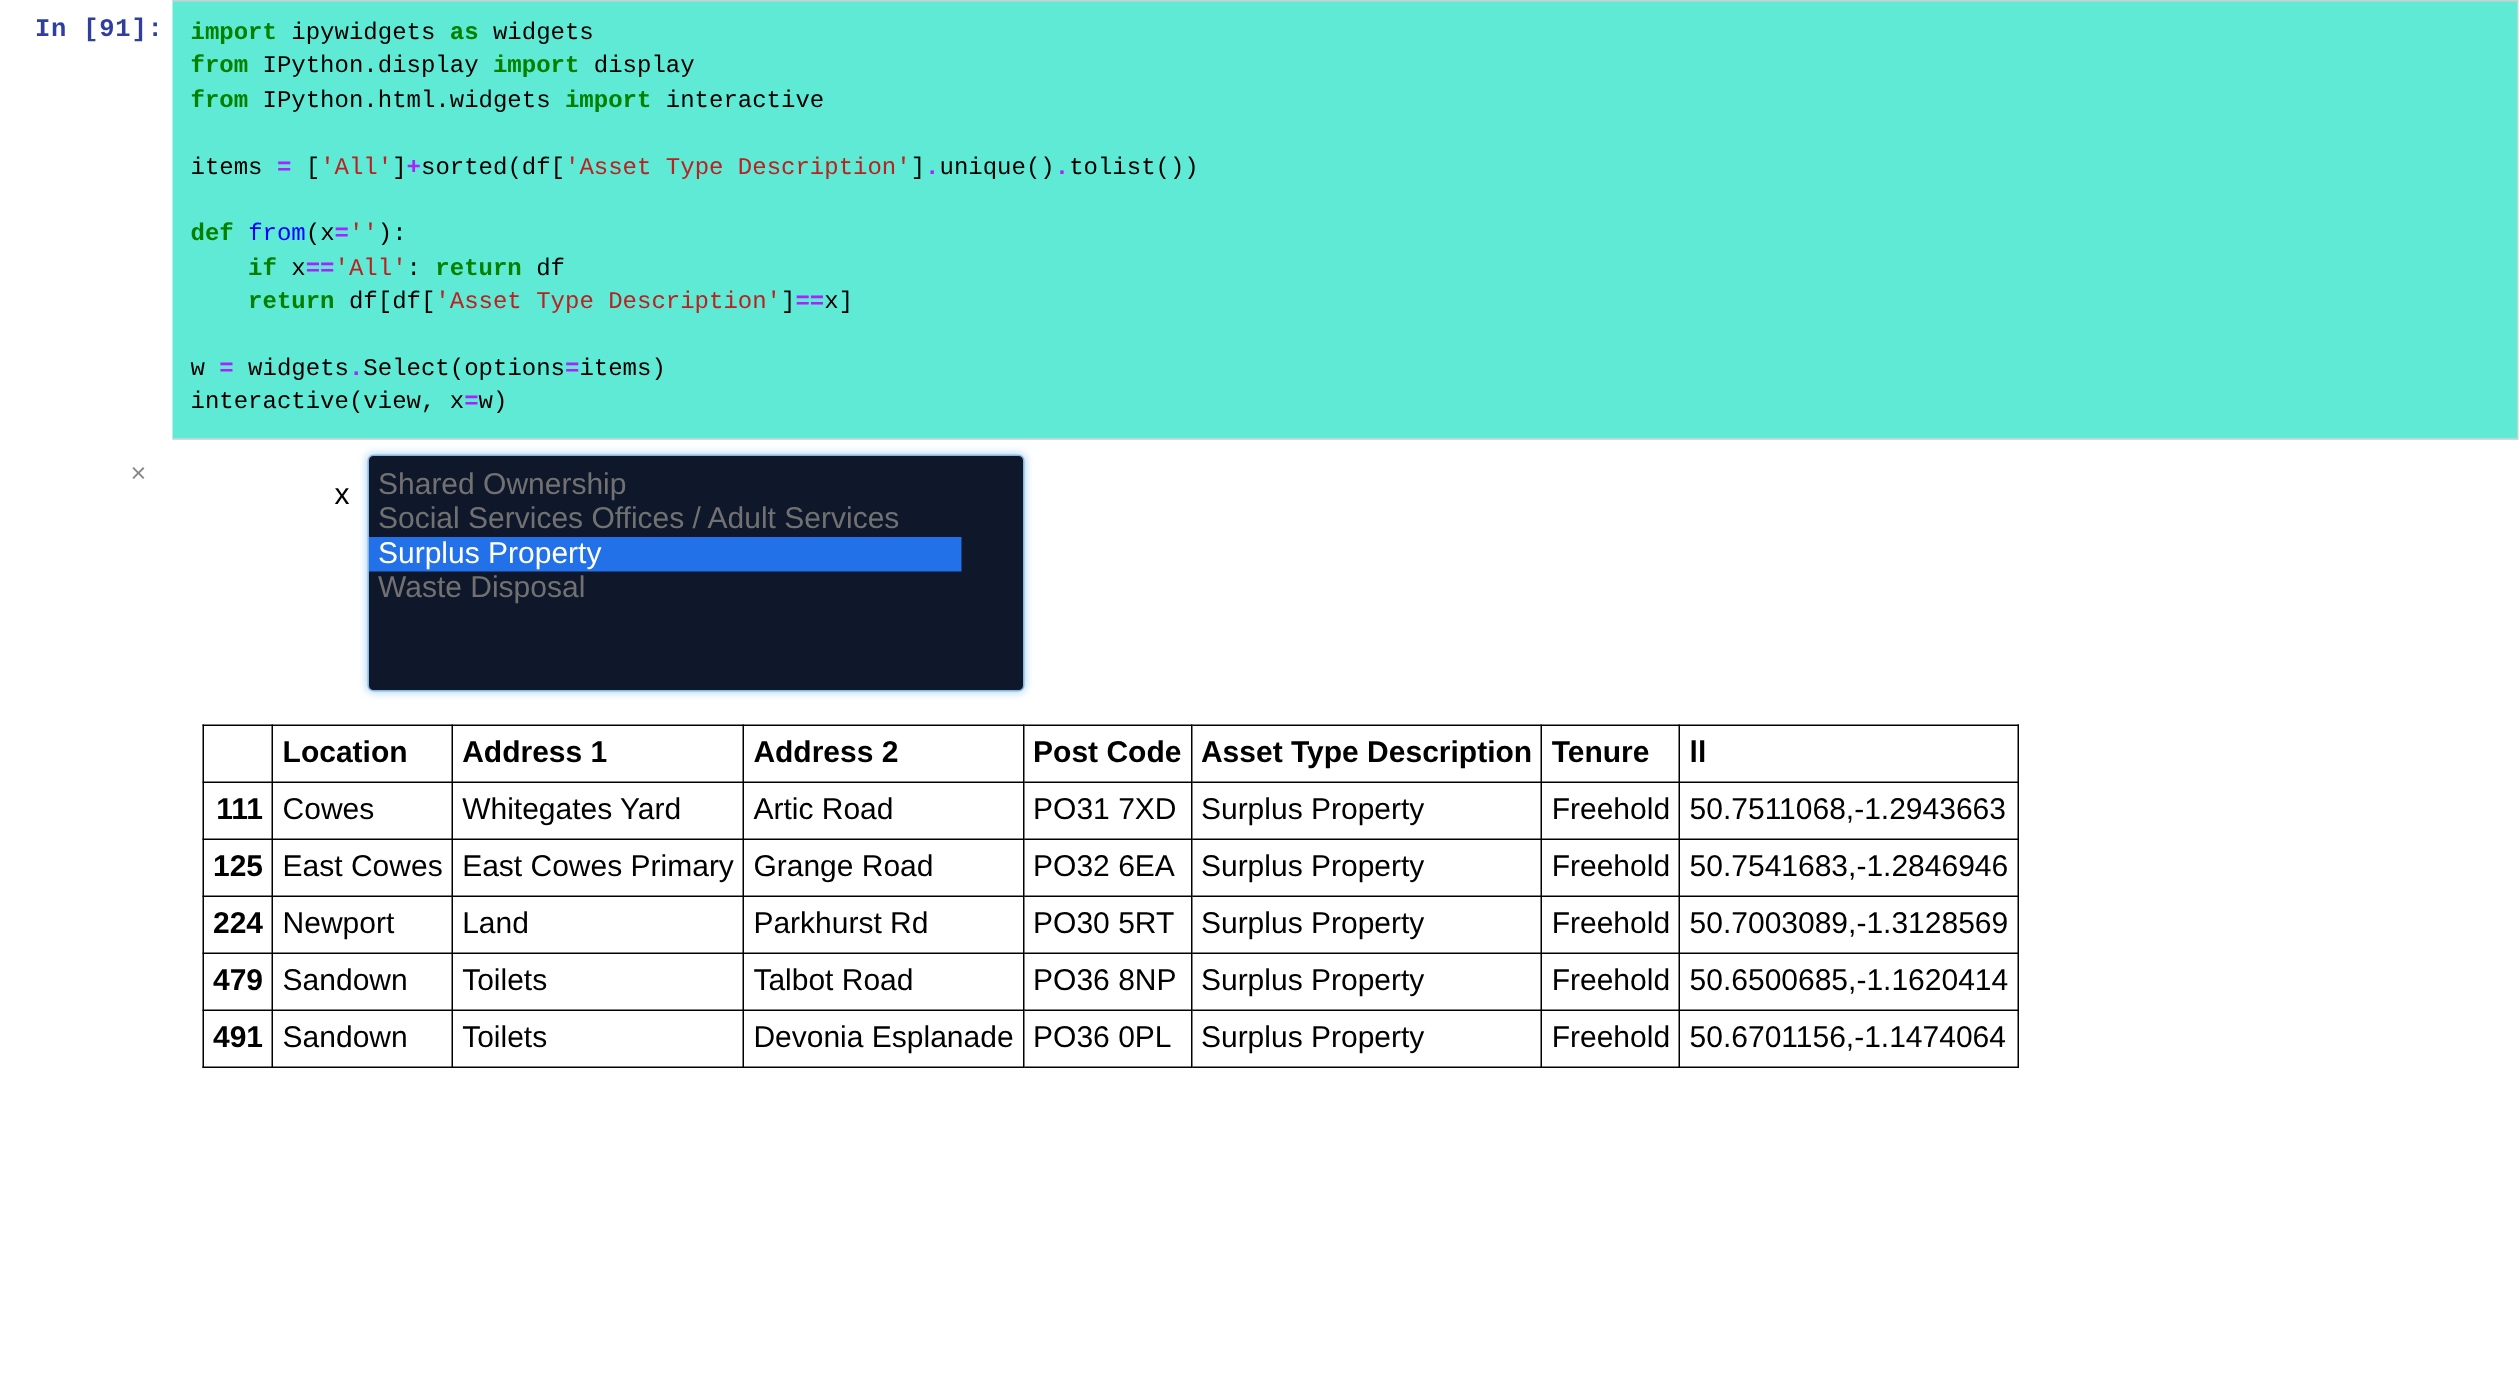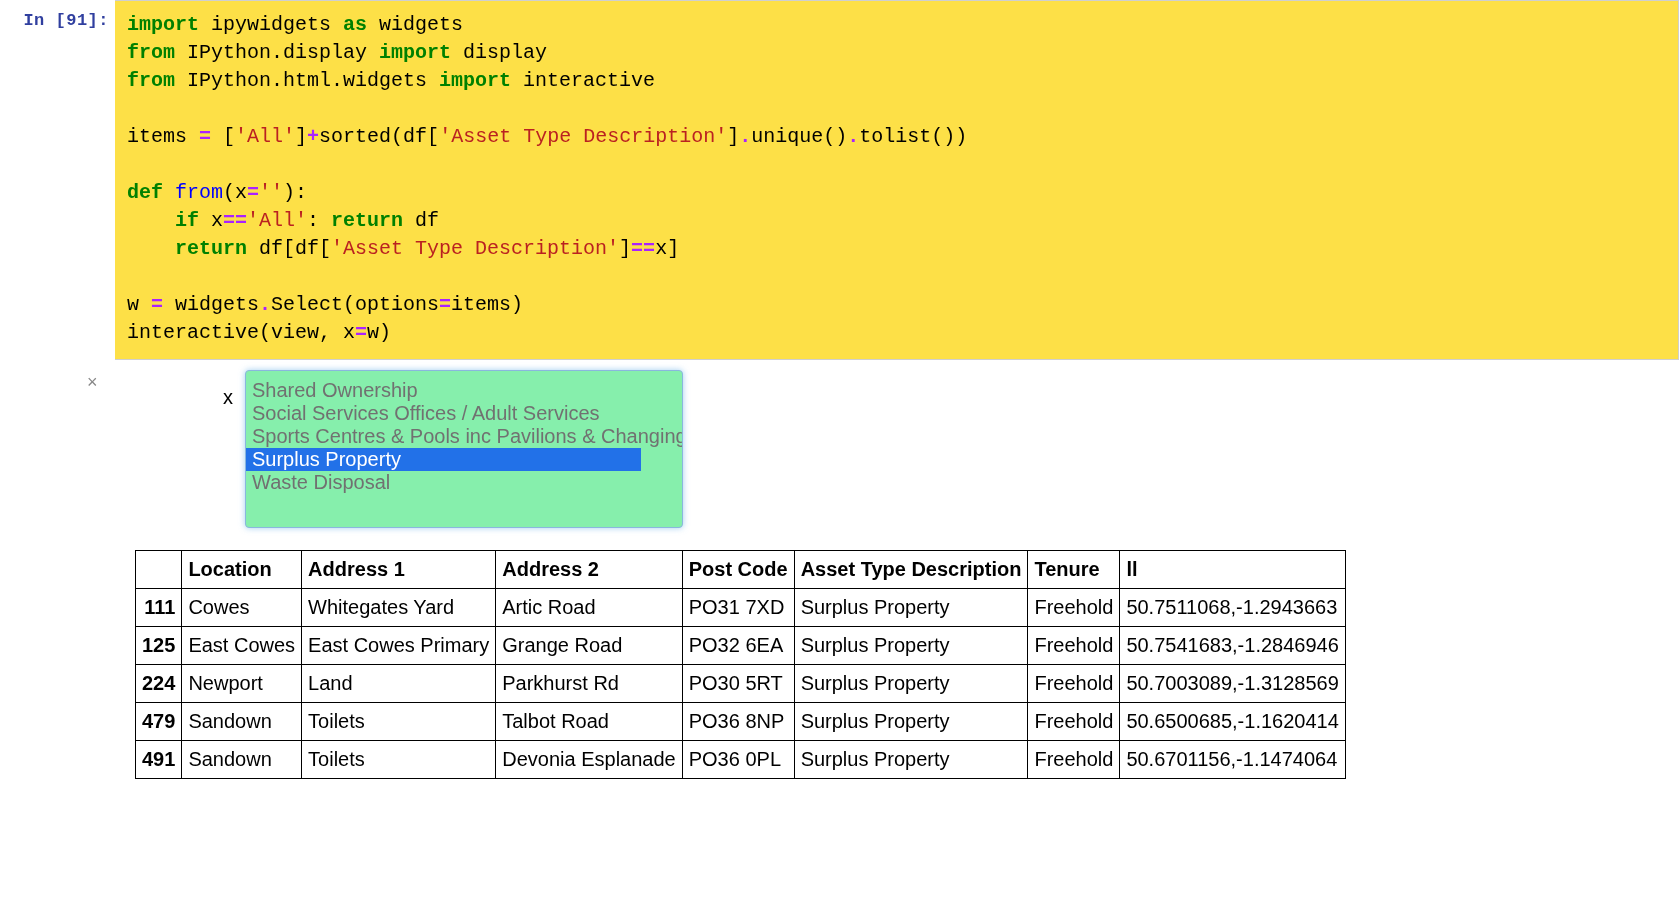--- a/index.html
+++ b/index.html
@@ -24,26 +24,26 @@
       font-size: 17px;
       color: #303F9F;
       font-weight: bold;
       letter-spacing: 0.5px;
     }
     .in-number {
       font-weight: bold;
     }
     .code-area {
       flex: 1;
-      background: #fde047;
+      background: #5eead4;
       padding: 10px 12px 12px 12px;
       border: 1px solid #cfcfcf;
       border-left: none;
       font-family: Menlo, Monaco, "Courier New", monospace;
-      font-size: 20px;
+      font-size: 16px;
       line-height: 1.4;
       white-space: pre;
       overflow-x: auto;
     }
     .kw { color: #008000; font-weight: bold; }
     .fn-blue { color: #0000ff; }
     .op { color: #AA22FF; font-weight: bold; }
     .str { color: #BA2121; }
     .paren { color: #000; }
     
@@ -75,21 +75,21 @@
       font-size: 20px;
       color: #000;
     }
     .select-box {
       width: 438px;
       height: 158px;
       border: 1px solid #8ab7de;
       border-radius: 4px;
       box-shadow: 0 0 6px rgba(102,175,233,0.6);
       overflow: hidden;
-      background: #86efac;
+      background: #0f172a;
       position: relative;
     }
     .select-inner {
       padding: 2px 0 0 0;
     }
     .select-cut {
       height: 6px;
       overflow: hidden;
     }
     .cut-text {
@@ -156,21 +156,20 @@
 <div class="output-area">
   <span class="close-x">×</span>
 
   <div class="widget-block">
     <div class="wlabel">x</div>
     <div class="select-box">
       <div class="select-inner" id="select-inner">
           <div class="select-cut"><span class="cut-text">Schools</span></div>
           <div class="opt">Shared Ownership</div>
           <div class="opt">Social Services Offices / Adult Services</div>
-          <div class="opt">Sports Centres &amp; Pools inc Pavilions &amp; Changing</div>
           <div class="opt selected">Surplus Property</div>
           <div class="opt">Waste Disposal</div>
         </div>
     </div>
   </div>
 
   <table class="df">
     <thead>
         <tr id="thead-row">
           <th class="idx-col"></th>

